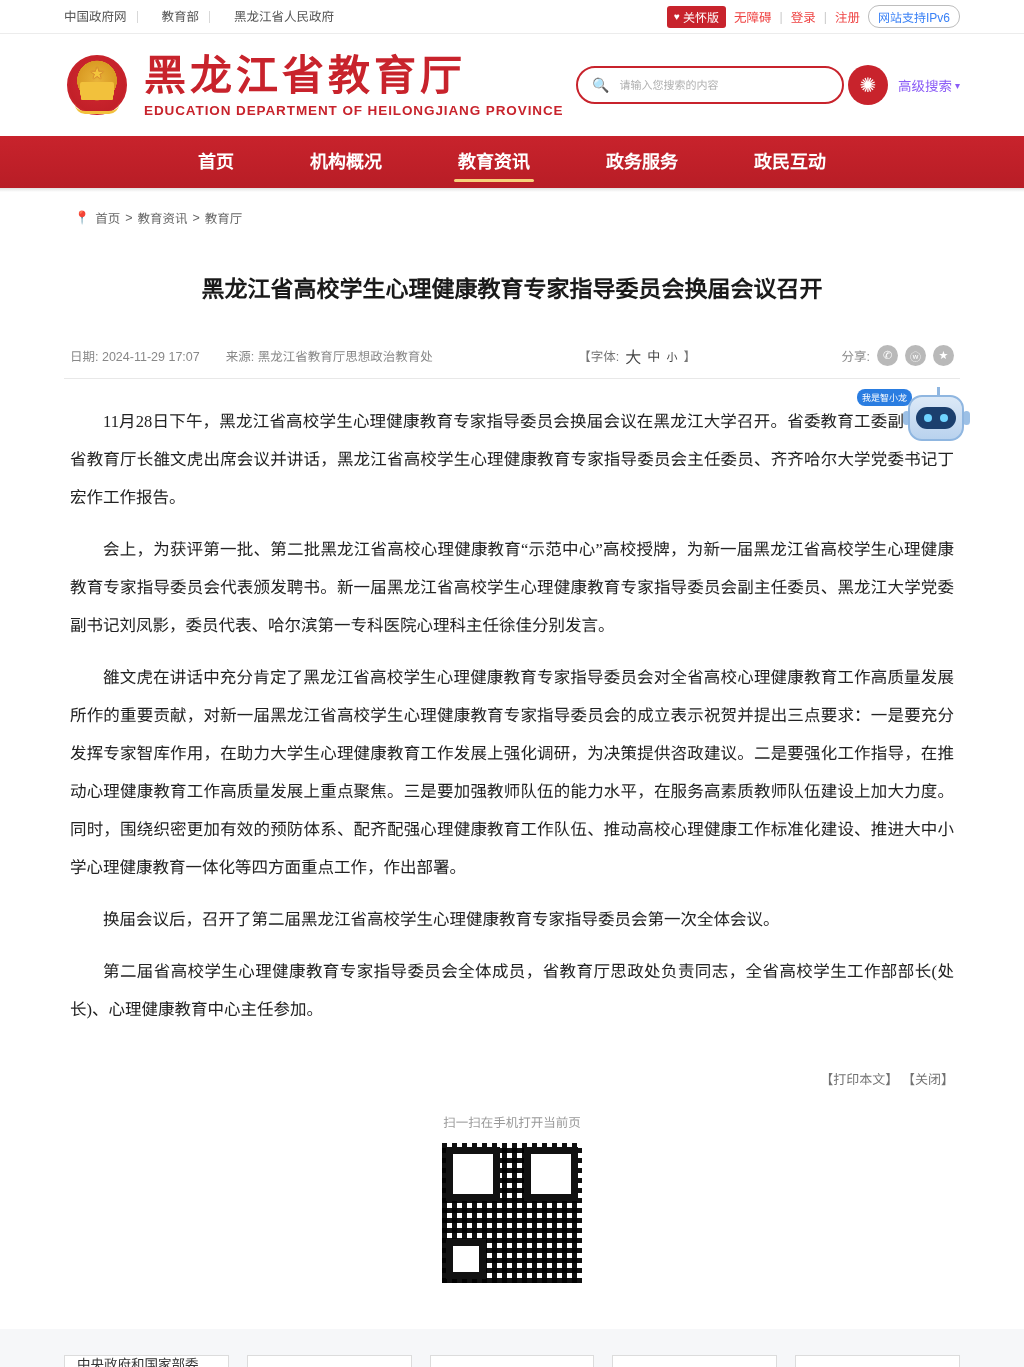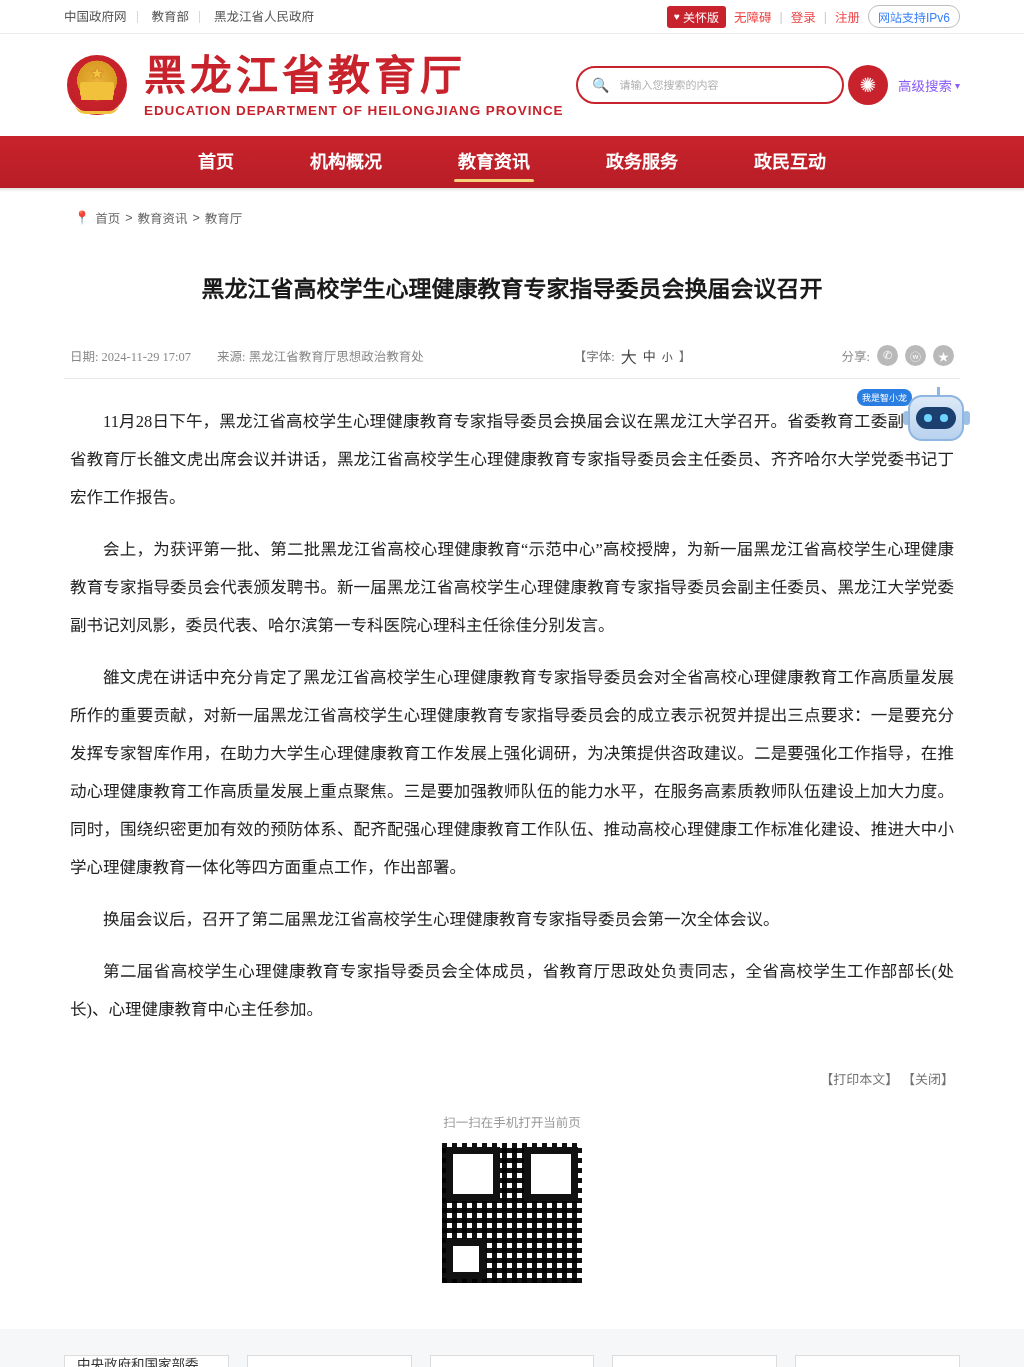--- a/index.html
+++ b/index.html
@@ -17,21 +17,21 @@
   .topbar {
     height: 34px;
     display: flex;
     align-items: center;
     justify-content: space-between;
     padding: 0 64px;
     font-size: 12.5px;
     color: #555;
     border-bottom: 1px solid #ececec;
   }
-  .topbar-left { display: flex; align-items: center; gap: 4px; }
+  .topbar-left { display: flex; align-items: center; gap: 14px; }
   .topbar-left a {
     color: #555; text-decoration: none; padding: 0 10px;
     border-right: 1px solid #d8d8d8; line-height: 12px;
   }
   .topbar-left a:first-child { padding-left: 0; }
   .topbar-left a:last-child { border-right: none; }
   .topbar-right { display: flex; align-items: center; gap: 8px; font-size: 12.5px; }
   .care-btn {
     background: #c8232c; color: #fff; border-radius: 3px;
     padding: 2px 7px 3px 7px; font-size: 12px; display: inline-flex; align-items: center; gap: 3px;
@@ -125,21 +125,20 @@
 
   .article-title {
     text-align: center; font-size: 23px; font-weight: bold; color: #1a1a1a;
     padding: 22px 30px 18px; line-height: 34px;
     font-family: "Liberation Sans", sans-serif;
   }
   .meta-row {
     display: flex; align-items: center; justify-content: space-between;
     font-size: 12.5px; color: #888; padding: 4px 6px 10px;
     border-bottom: 1px solid #e8e8e8;
-    font-family: Liberation Serif, serif;
   }
   .meta-left { display: flex; gap: 26px; }
   .meta-center { display: flex; align-items: center; gap: 6px; color:#777; }
   .meta-center .fz-l { font-size: 16px; color:#444; }
   .meta-center .fz-m { font-size: 13px; color:#444; }
   .meta-center .fz-s { font-size: 11px; color:#444; }
   .meta-right { display: flex; align-items: center; gap: 7px; }
   .share-ico {
     width: 21px; height: 21px; border-radius: 50%; background: #b9b9b9; color: #fff;
     display: inline-flex; align-items: center; justify-content: center; font-size: 11px;

